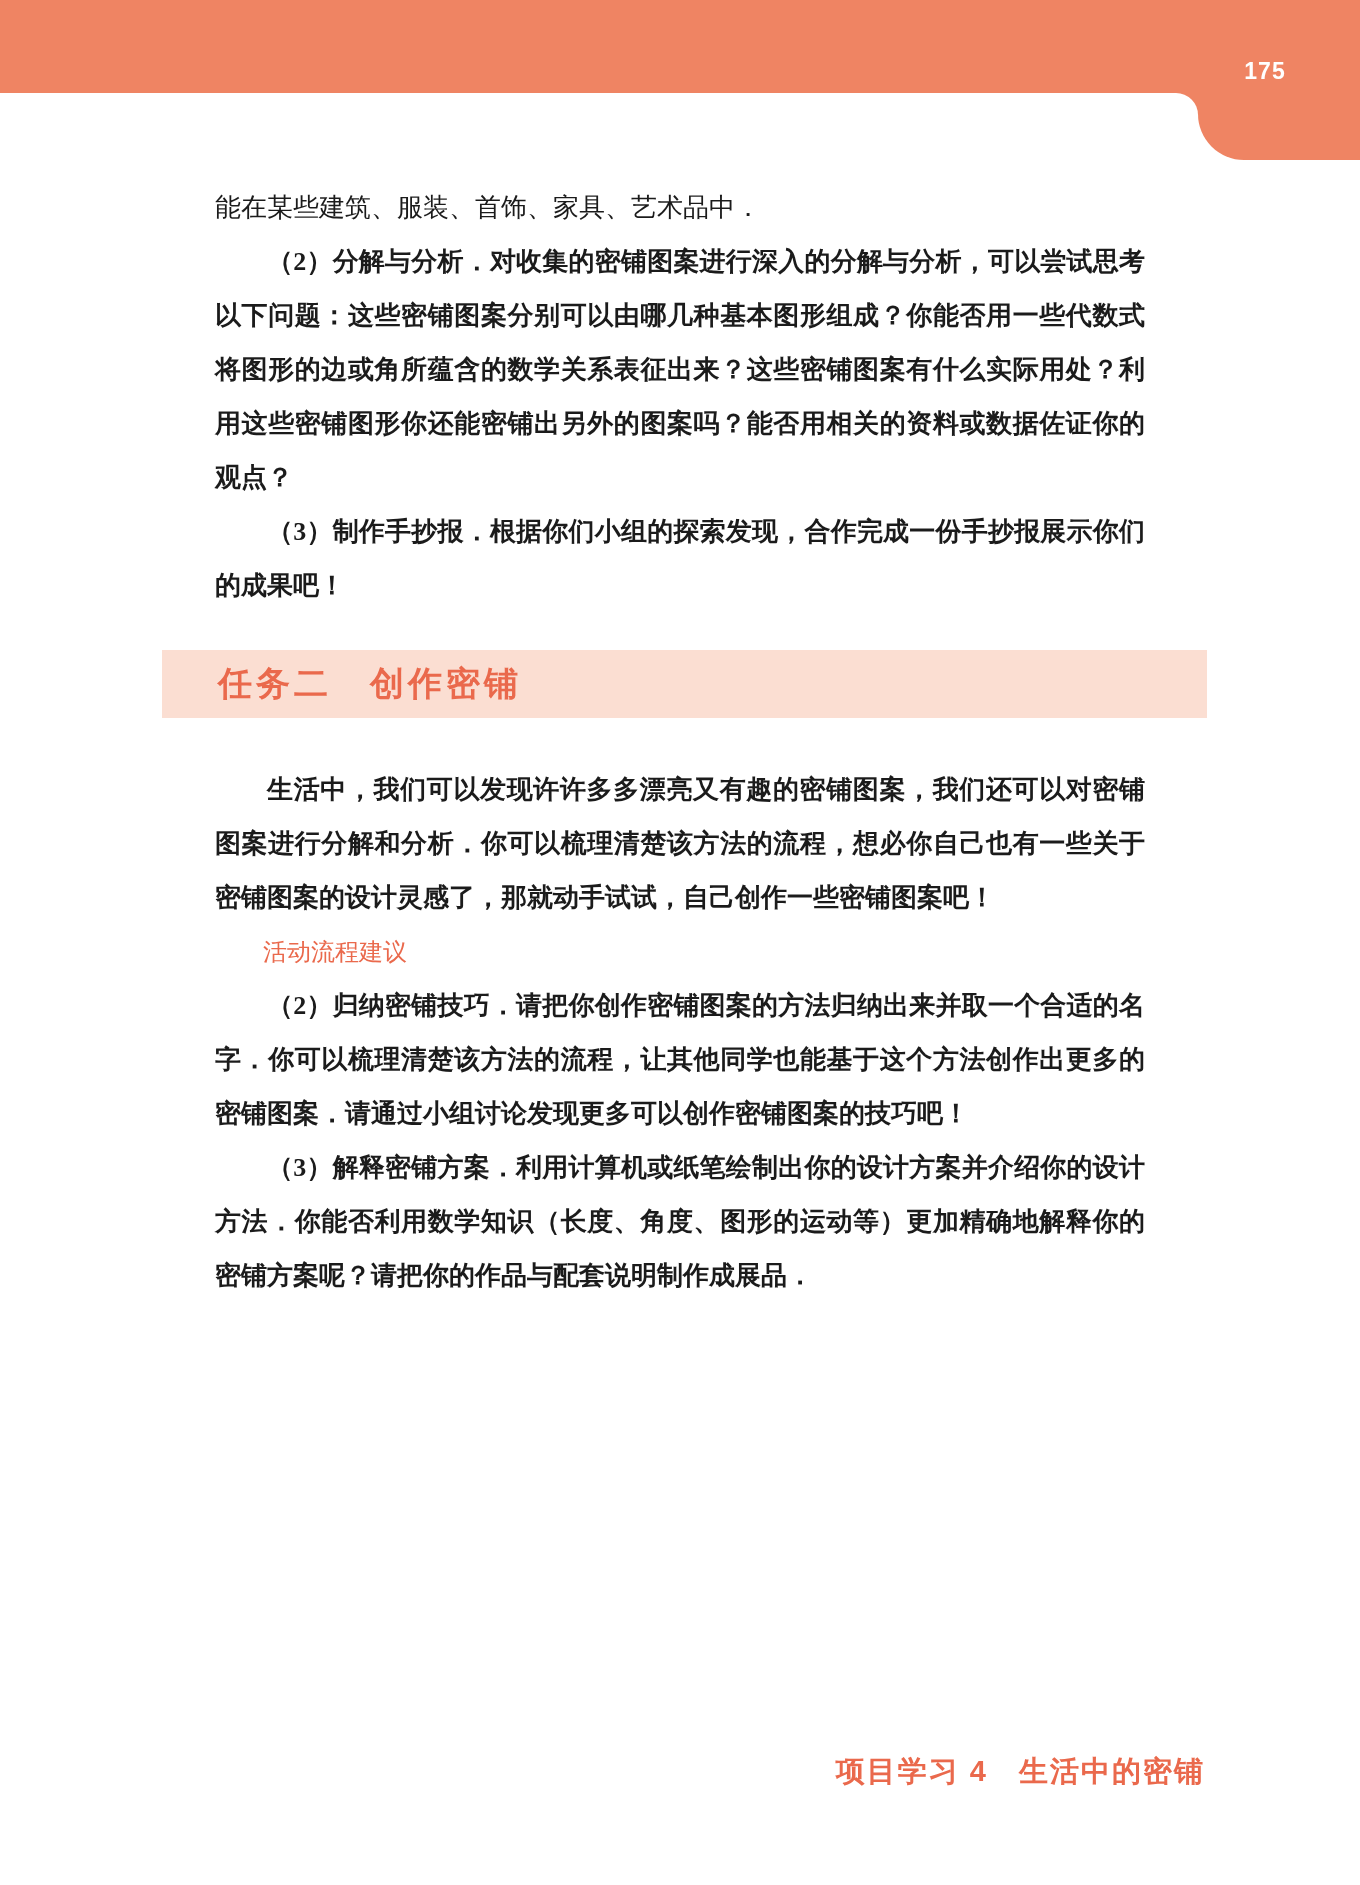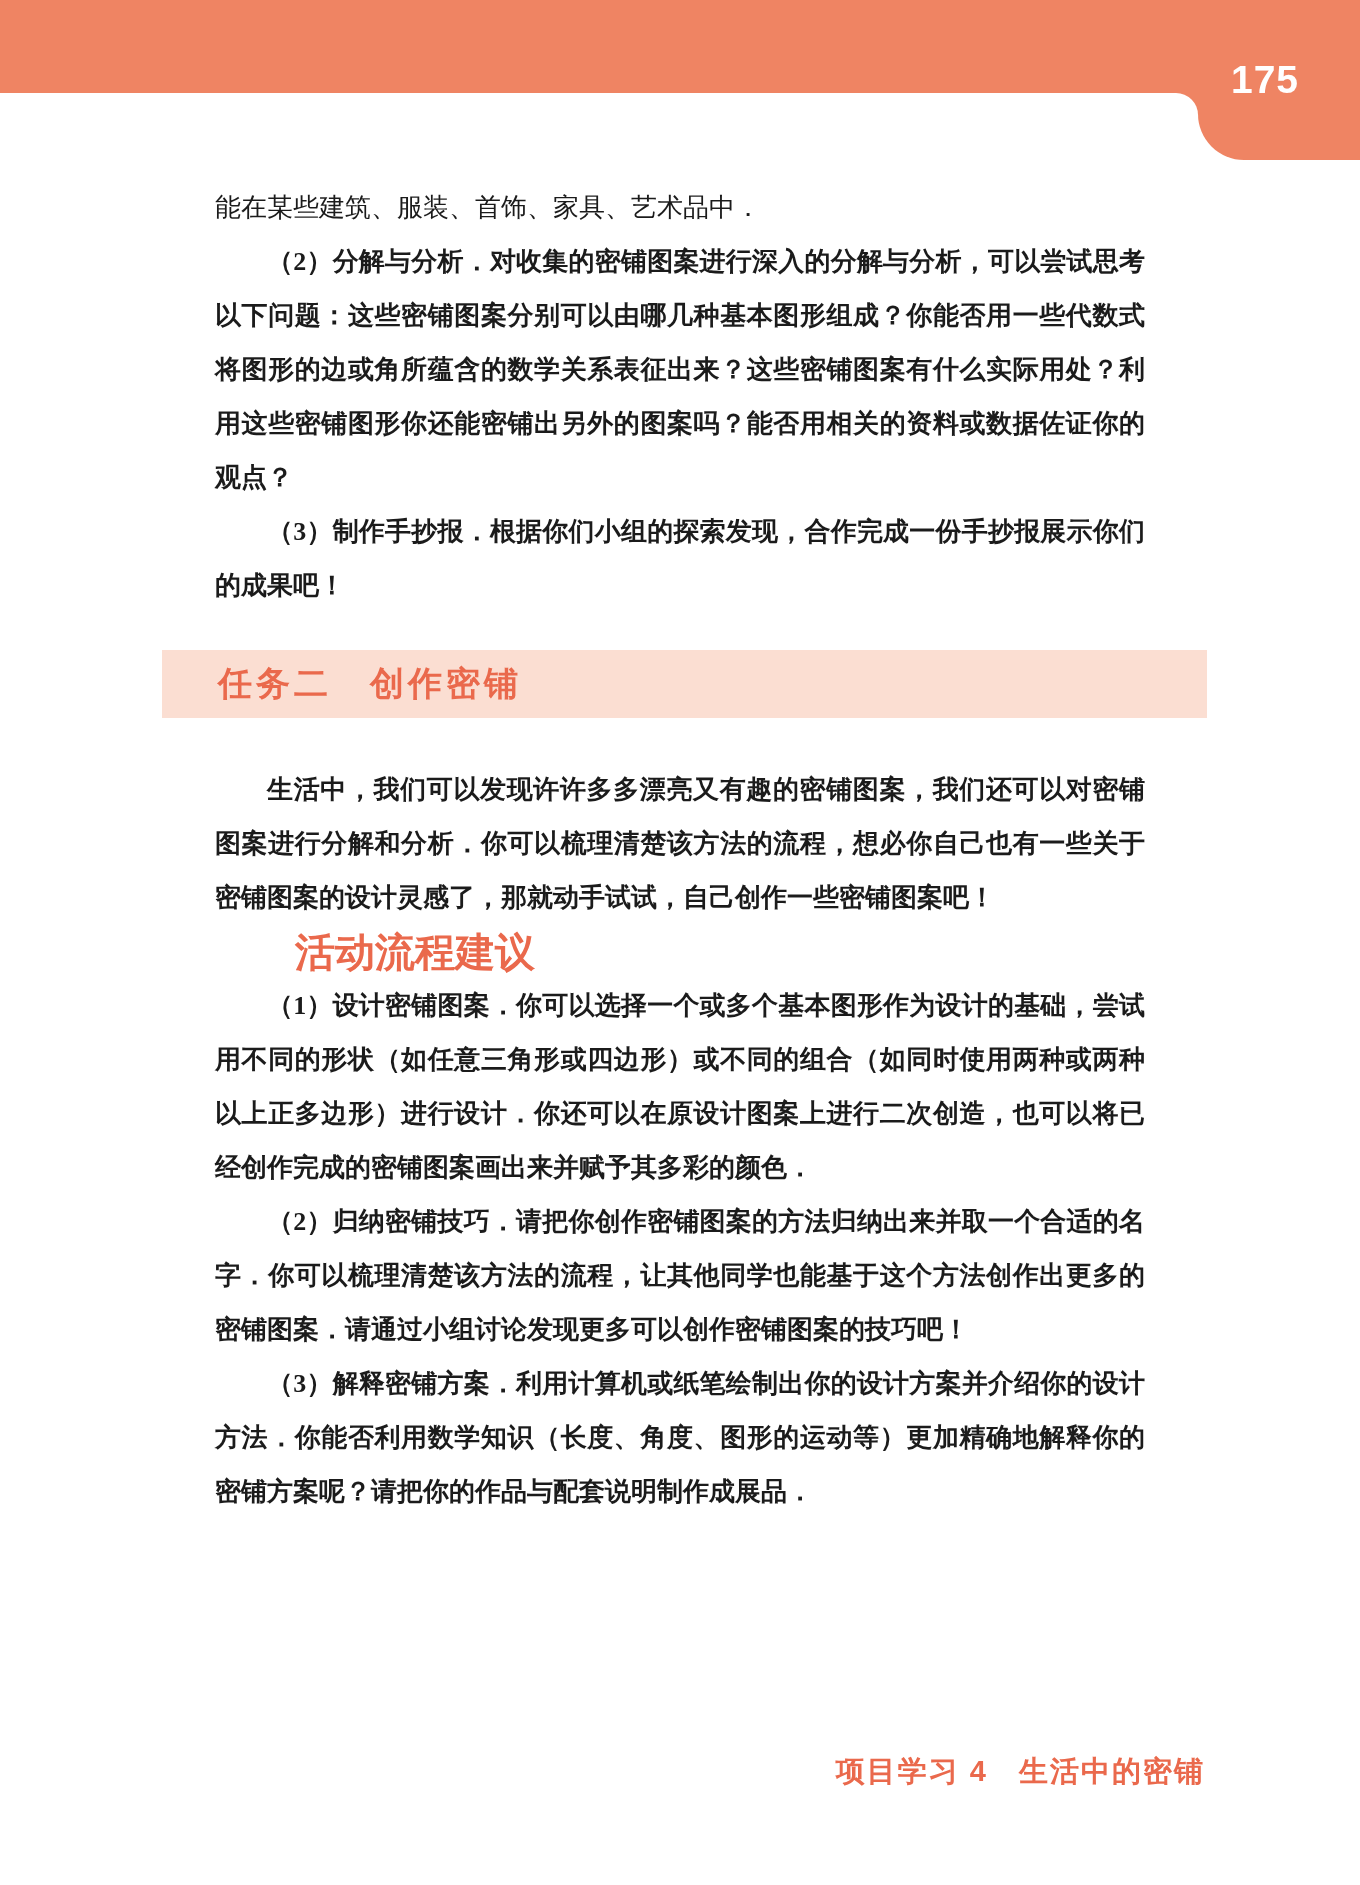--- a/index.html
+++ b/index.html
@@ -19,21 +19,21 @@
   }
   .page-tab{
     position:absolute;top:0;right:0;width:162px;height:160px;
     background:var(--coral);
     border-bottom-left-radius:46px;
   }
   .page-num{
     position:absolute;top:58px;left:0;width:100%;
     text-align:center;transform:translateX(-14px);
     color:#fff;font-family:"Liberation Sans","DejaVu Sans",sans-serif;
-    font-weight:bold;font-size:39px;letter-spacing:1px;
+    font-weight:bold;font-size:23px;letter-spacing:1px;
   }
   .fillet{
     position:absolute;top:93px;right:162px;width:22px;height:22px;
     background:var(--coral);
   }
   .fillet::after{
     content:"";position:absolute;inset:0;background:#fff;
     border-top-right-radius:22px;
   }
   .content{position:absolute;left:215px;width:930px;}
@@ -49,23 +49,23 @@
     background:var(--banner-bg);
     padding-left:8px;
   }
   .banner-title{
     position:absolute;left:56px;top:50%;transform:translateY(-50%);
     font-family:"Liberation Sans","DejaVu Sans",sans-serif;
     font-weight:bold;font-size:34px;color:var(--accent);letter-spacing:4px;
     white-space:nowrap;
   }
   p.subheading{
-    margin:0;font-size:40px;line-height:54px;text-indent:2em;
+    margin:0;font-size:24px;line-height:54px;text-indent:2em;
     font-family:"Liberation Sans","DejaVu Sans",sans-serif;
-    font-weight:700;color:var(--accent);
+    font-weight:400;color:var(--accent);
   }
   .footer{
     position:absolute;top:1752px;right:155px;
     font-family:"Liberation Sans","DejaVu Sans",sans-serif;
     font-weight:bold;font-size:29px;color:var(--accent);letter-spacing:2px;
     white-space:nowrap;
     text-align:center;
   }
 </style>
 </head>
@@ -86,20 +86,19 @@
     <p class="body indent">（3）制作手抄报．根据你们小组的探索发现，合作完成一份手抄报展示你们的成果吧！</p>
   </div>
 
   <div class="banner">
     <span class="banner-title">任务二　创作密铺</span>
   </div>
 
   <div class="content content-2">
     <p class="body indent">生活中，我们可以发现许许多多漂亮又有趣的密铺图案，我们还可以对密铺图案进行分解和分析．你可以梳理清楚该方法的流程，想必你自己也有一些关于密铺图案的设计灵感了，那就动手试试，自己创作一些密铺图案吧！</p>
     <p class="subheading">活动流程建议</p>
-    <p class="body indent">（1）设计密铺图案．你可以选择一个或多个基本图形作为设计的基础，尝试用不同的形状（如任意三角形或四边形）或不同的组合（如同时使用两种或两种以上正多边形）进行设计．你还可以在原设计图案上进行二次创造，也可以将已经创作完成的密铺图案画出来并赋予其多彩的颜色．</p>
     <p class="body indent">（2）归纳密铺技巧．请把你创作密铺图案的方法归纳出来并取一个合适的名字．你可以梳理清楚该方法的流程，让其他同学也能基于这个方法创作出更多的密铺图案．请通过小组讨论发现更多可以创作密铺图案的技巧吧！</p>
     <p class="body indent">（3）解释密铺方案．利用计算机或纸笔绘制出你的设计方案并介绍你的设计方法．你能否利用数学知识（长度、角度、图形的运动等）更加精确地解释你的密铺方案呢？请把你的作品与配套说明制作成展品．</p>
   </div>
 
   <div class="footer">项目学习 4　生活中的密铺</div>
 
 </div>
 
 </body></html>

